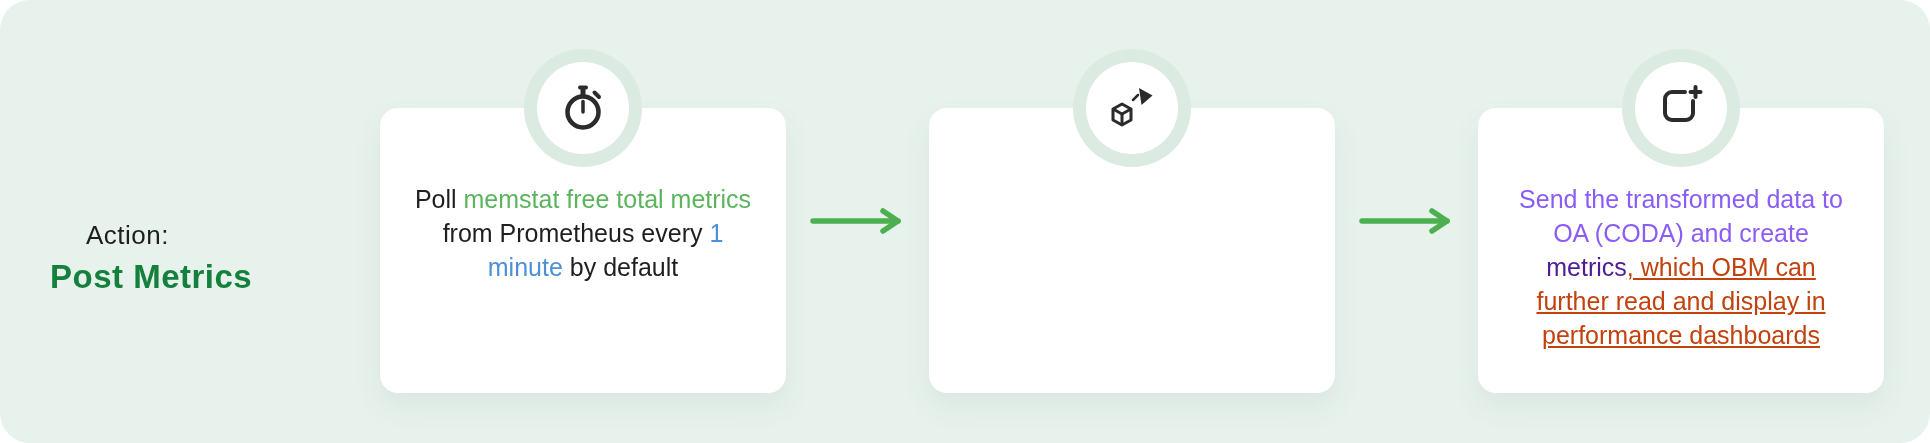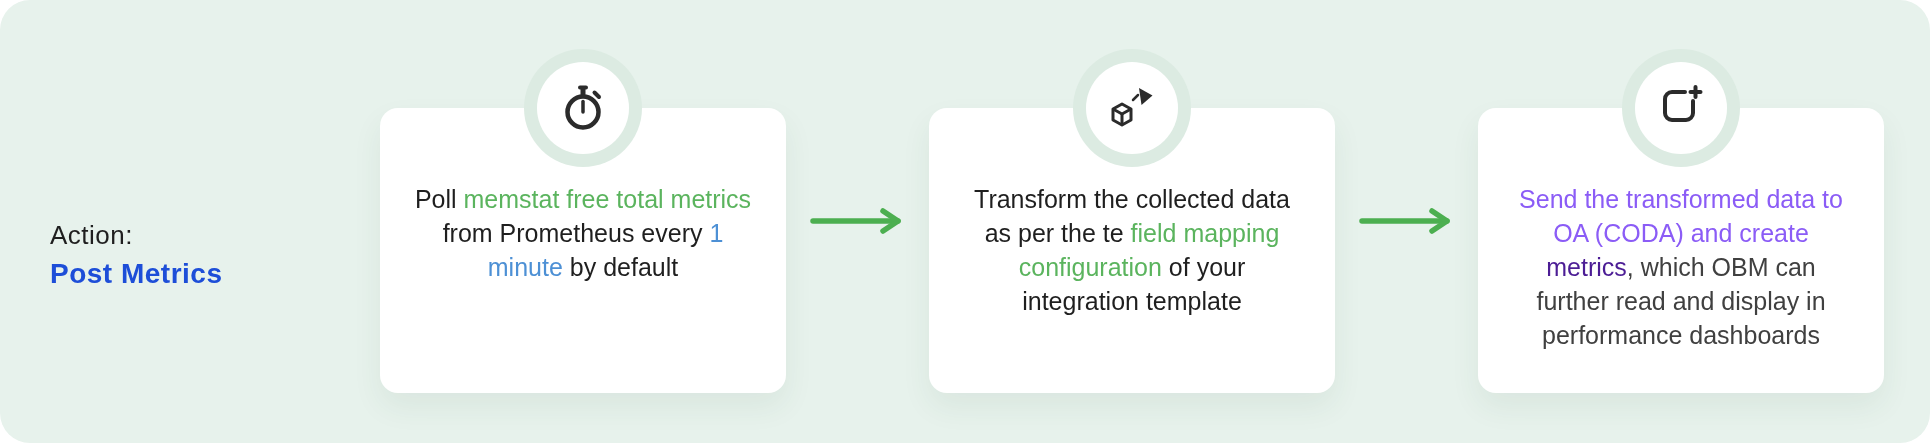--- a/index.html
+++ b/index.html
@@ -8,22 +8,22 @@
     background: #ffffff;
     font-family: "Liberation Sans", sans-serif;
     overflow: hidden;
   }
   .panel {
     position: absolute; inset: 0;
     background: #e7f2ec;
     border-radius: 30px;
   }
   .action { position: absolute; left: 50px; top: 220px; }
-  .action-line1 { font-size: 26px; color: #1f1f1f; letter-spacing: 0.5px; }
-  .action-line2 { font-size: 28px; font-weight: bold; color: #1d4ed8; margin-top: 7px; letter-spacing: 0.5px; }
+  .action-line1 { font-size: 26px; color: #1f1f1f; letter-spacing: 0.5px; margin-left: 36px; }
+  .action-line2 { font-size: 33px; font-weight: bold; color: #15803d; margin-top: 7px; letter-spacing: 0.5px; }
 
   .flow {
     position: absolute; left: 380px; top: 108px;
     display: flex; align-items: flex-start;
   }
   .card {
     position: relative;
     width: 406px; height: 285px;
     background: #ffffff;
     border-radius: 18px;
@@ -96,21 +96,20 @@
             <g stroke="#2b2b2b" fill="none" stroke-width="3" stroke-linejoin="round">
               <path d="M14 20 L23 25 L23 36 L14 41 L5 36 L5 25 Z"></path>
               <path d="M5 25 L14 30 L23 25"></path>
               <path d="M14 30 L14 41"></path>
             </g>
             <path d="M31 4 L44.5 11.5 L33.5 21 Z" fill="#2b2b2b"></path>
             <path d="M25 16 L30 11" stroke="#2b2b2b" stroke-width="2.5" stroke-linecap="round" fill="none"></path>
           </svg>
         </div>
       </div>
-      <p class="card-text"><span style="color: rgb(31, 31, 31);">Transform the collected data as per the te </span><span style="color: rgb(91, 180, 94);">field mapping configuration</span><span style="color: rgb(31, 31, 31);"> of your integration template</span></p>
     </div>
 
     <svg class="arrow" viewBox="0 0 95 26">
       <g stroke="#4caf50" stroke-width="5.5" stroke-linecap="round" stroke-linejoin="round" fill="none">
         <line x1="3" y1="13" x2="88" y2="13"></line>
         <polyline points="73,3 88,13 73,23"></polyline>
       </g>
     </svg>
 
     <div class="card">
@@ -118,17 +117,17 @@
         <div class="icon-circle">
           <svg width="48" height="48" viewBox="0 0 48 48">
             <g stroke="#2b2b2b" fill="none" stroke-width="4" stroke-linecap="round">
               <path d="M28 8 H15 a7 7 0 0 0 -7 7 v14 a7 7 0 0 0 7 7 h14 a7 7 0 0 0 7 -7 V17"></path>
               <line x1="38.5" y1="3" x2="38.5" y2="13"></line>
               <line x1="33.5" y1="8" x2="43.5" y2="8"></line>
             </g>
           </svg>
         </div>
       </div>
-      <p class="card-text"><span style="color: #8b5cf6;">Send the transformed data to OA (CODA) and create </span><span style="color: #4c1d95;">metrics</span><span style="color: #404040;">, which OBM can further read and display in performance dashboards</span></p>
+      <p class="card-text"><span style="color: #8b5cf6;">Send the transformed data to OA (CODA) and create </span><span style="color: #4c1d95;">metrics</span><span style="color: #c2410c; text-decoration: underline;">, which OBM can further read and display in performance dashboards</span></p>
     </div>
 
   </div>
 </div>
 
 </body></html>

